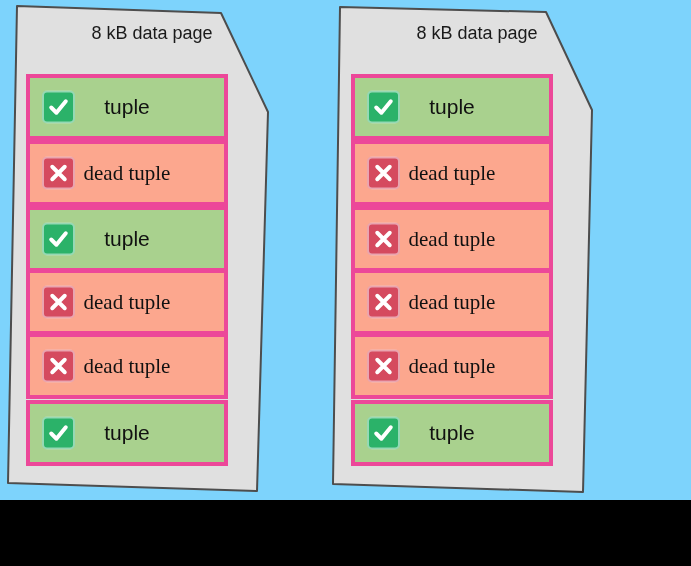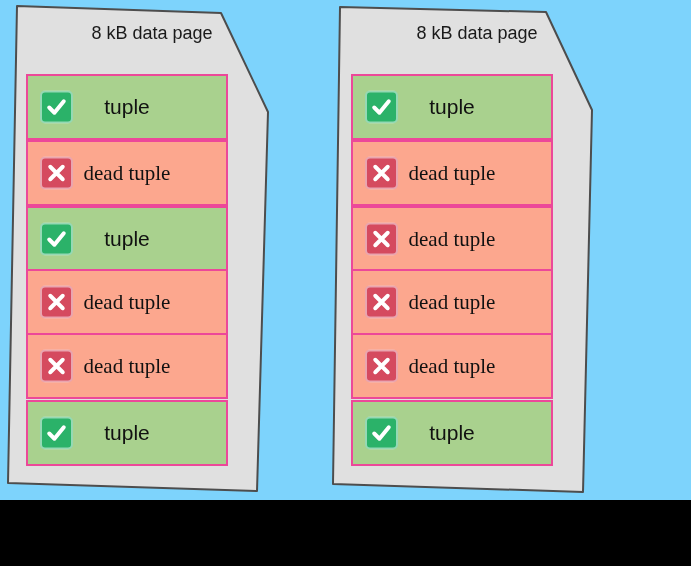--- a/index.html
+++ b/index.html
@@ -38,21 +38,21 @@
     text-align: center;
     font-size: 18px;
     color: #1a1a1a;
     white-space: nowrap;
   }
   .row {
     position: absolute;
     left: 26px;
     width: 202px;
     height: 66px;
-    border: 2px solid #ec4899;
+    border: 4px solid #ec4899;
     box-sizing: border-box;
   }
   .row.live { background: var(--live-row, #a9d18e); }
   .row.dead { background: var(--dead-row, #fca78e); font-family: Liberation Serif, serif; }
   .row .icon {
     position: absolute;
     left: 12px;
     top: 50%;
     transform: translateY(-50%);
     width: 33px;

